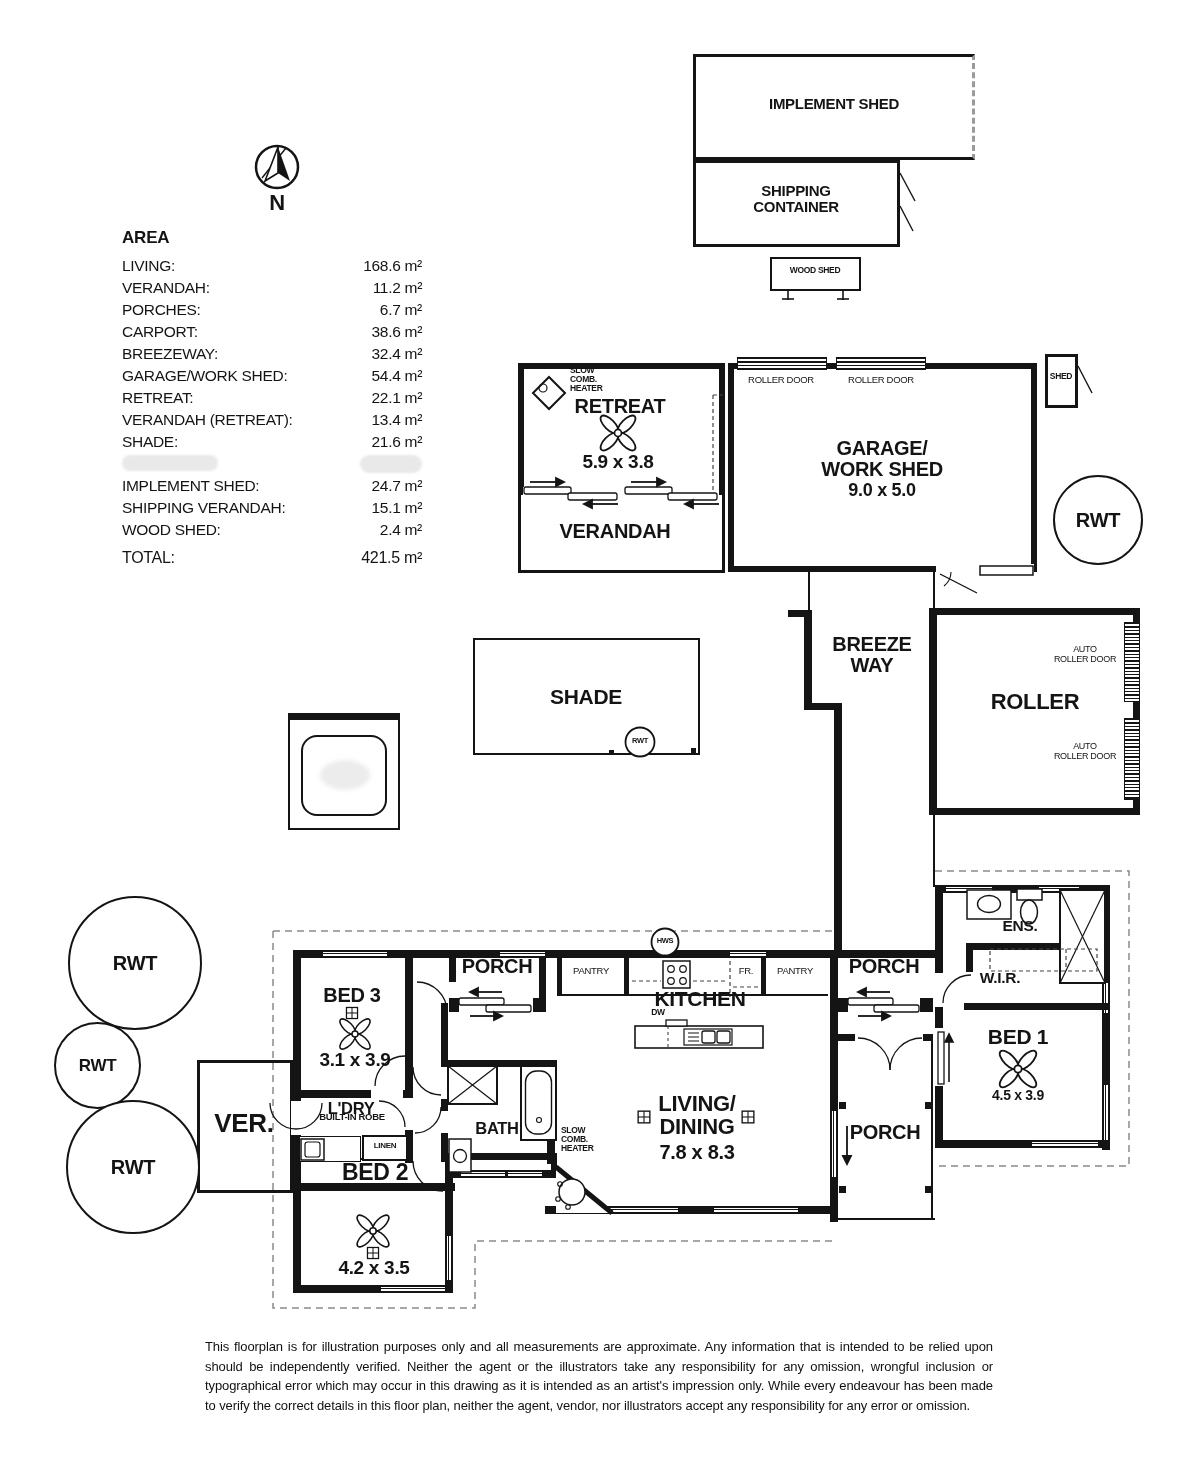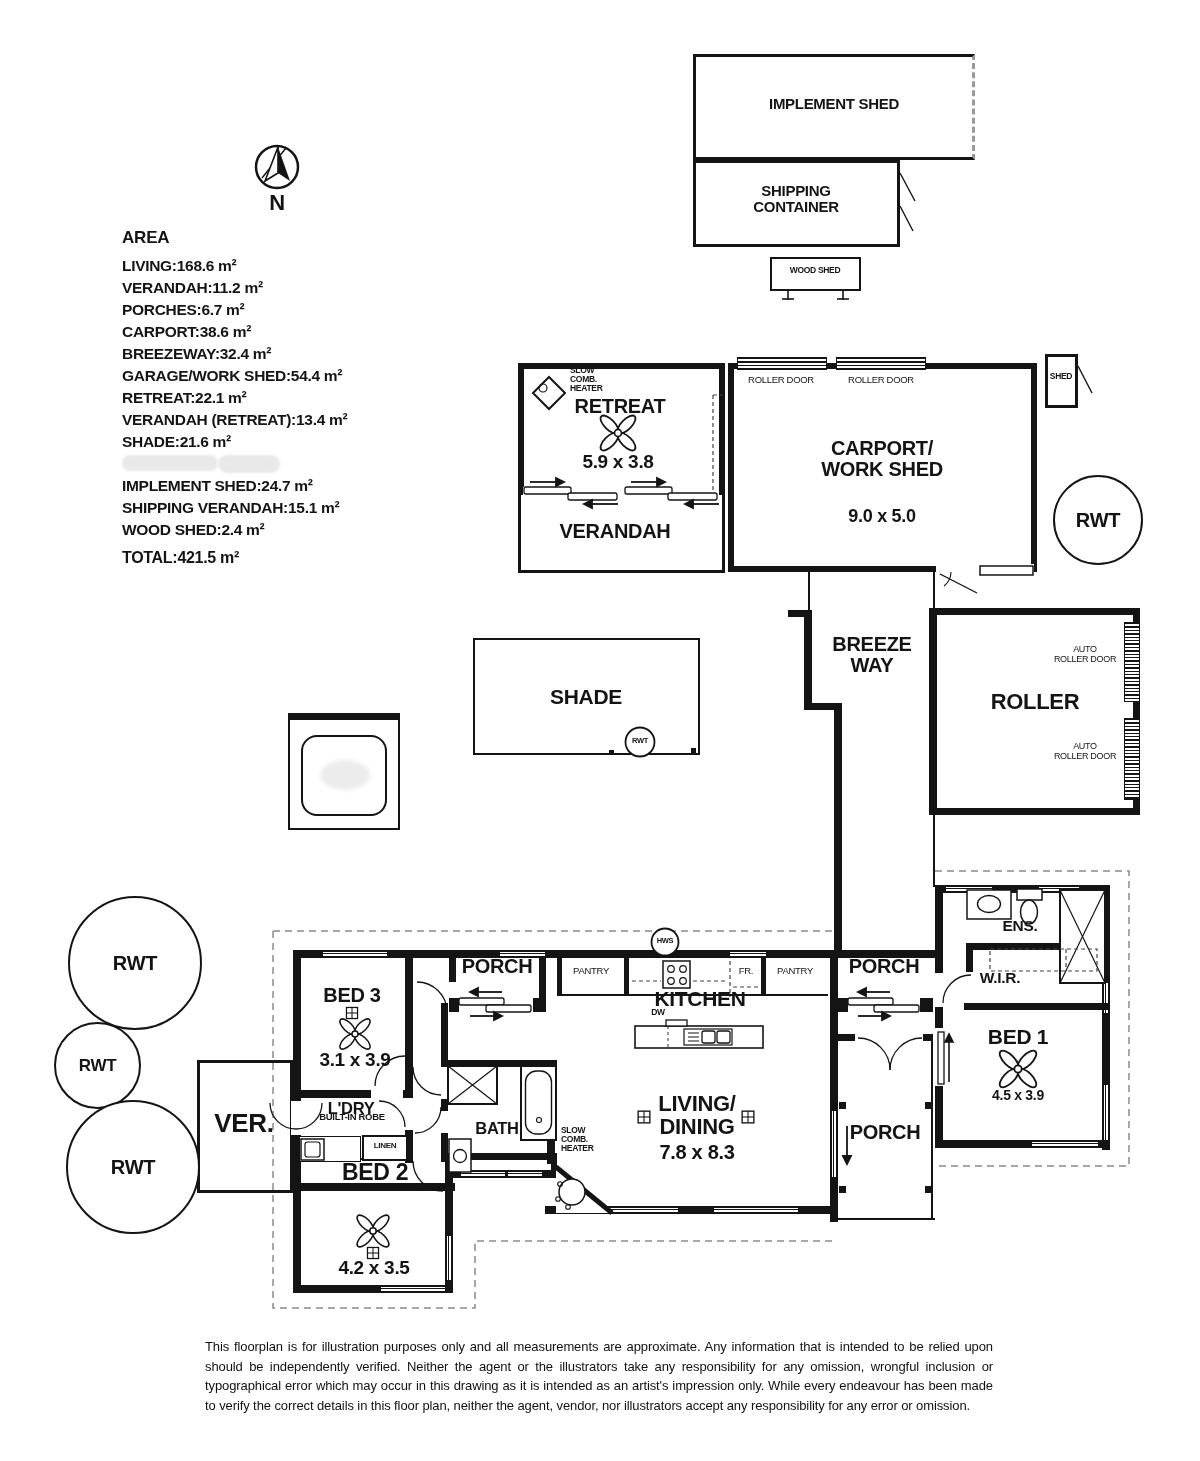--- a/index.html
+++ b/index.html
@@ -19,22 +19,22 @@
         background-image:linear-gradient(#141414,#141414);background-size:100% 1.4px;background-position:center;
         background-repeat:no-repeat;box-sizing:border-box}
   .winv{position:absolute;background-color:#fff;border-left:1.6px solid #141414;border-right:1.6px solid #141414;
         background-image:linear-gradient(#141414,#141414);background-size:1.4px 100%;background-position:center;
         background-repeat:no-repeat;box-sizing:border-box}
   .hatchh{position:absolute;background:repeating-linear-gradient(180deg,#141414 0 1.3px,#fff 1.3px 3.4px);
           border:1.5px solid #141414;box-sizing:border-box}
   .redact{display:inline-block;background:#e9e9e9;border-radius:9px;filter:blur(1.1px)}
   #legend{position:absolute;left:122px;top:228px;width:300px}
   #legend .ttl{font-weight:bold;font-size:17px;margin-bottom:9px;letter-spacing:-0.2px}
-  .lrow{display:flex;align-items:flex-start;height:22px;
-        font-weight:bold;font-size:15.5px;letter-spacing:-0.3px}
+  .lrow{display:flex;justify-content:space-between;align-items:flex-start;height:22px;
+        font-weight:normal;font-size:15.5px;letter-spacing:-0.3px}
   .lrow .v{text-align:right}
   #disclaimer{position:absolute;left:205px;top:1337px;width:788px;font-size:13px;line-height:1.5;
               text-align:justify;color:#111;letter-spacing:-0.1px}
   svg{position:absolute;left:0;top:0;pointer-events:none}
 </style>
 </head>
 <body>
 
 <div id="plan">
 
@@ -404,23 +404,23 @@
   <div class="lbl" style="left:815px;top:266px;font-size:8.5px">WOOD SHED</div>
   <div class="lbl" style="left:1061px;top:372px;font-size:8.5px">SHED</div>
   <div class="lbl left" style="left:570px;top:366px;font-size:8.5px">SLOW
 COMB.
 HEATER</div>
   <div class="lbl" style="left:620px;top:396px;font-size:20px">RETREAT</div>
   <div class="lbl" style="left:618px;top:452px;font-size:19px">5.9 x 3.8</div>
   <div class="lbl" style="left:615px;top:521px;font-size:20px">VERANDAH</div>
   <div class="lbl" style="left:781px;top:375px;font-size:9.5px;font-weight:normal">ROLLER DOOR</div>
   <div class="lbl" style="left:881px;top:375px;font-size:9.5px;font-weight:normal">ROLLER DOOR</div>
-  <div class="lbl" style="left:882px;top:438px;font-size:20px">CARPORT/
+  <div class="lbl" style="left:882px;top:438px;font-size:20px">GARAGE/
 WORK SHED</div>
-  <div class="lbl" style="left:882px;top:507px;font-size:18px">9.0 x 5.0</div>
+  <div class="lbl" style="left:882px;top:481px;font-size:18px">9.0 x 5.0</div>
   <div class="lbl" style="left:872px;top:634px;font-size:20px">BREEZE
 WAY</div>
   <div class="lbl" style="left:1035px;top:690px;font-size:22px">ROLLER</div>
   <div class="lbl" style="left:1085px;top:645px;font-size:9px;font-weight:normal">AUTO
 ROLLER DOOR</div>
   <div class="lbl" style="left:1085px;top:742px;font-size:9px;font-weight:normal">AUTO
 ROLLER DOOR</div>
   <div class="lbl" style="left:586px;top:686px;font-size:21px">SHADE</div>
   <div class="lbl" style="left:640px;top:737px;font-size:7.5px">RWT</div>
   <div class="lbl" style="left:244px;top:1110px;font-size:26px">VER.</div>

